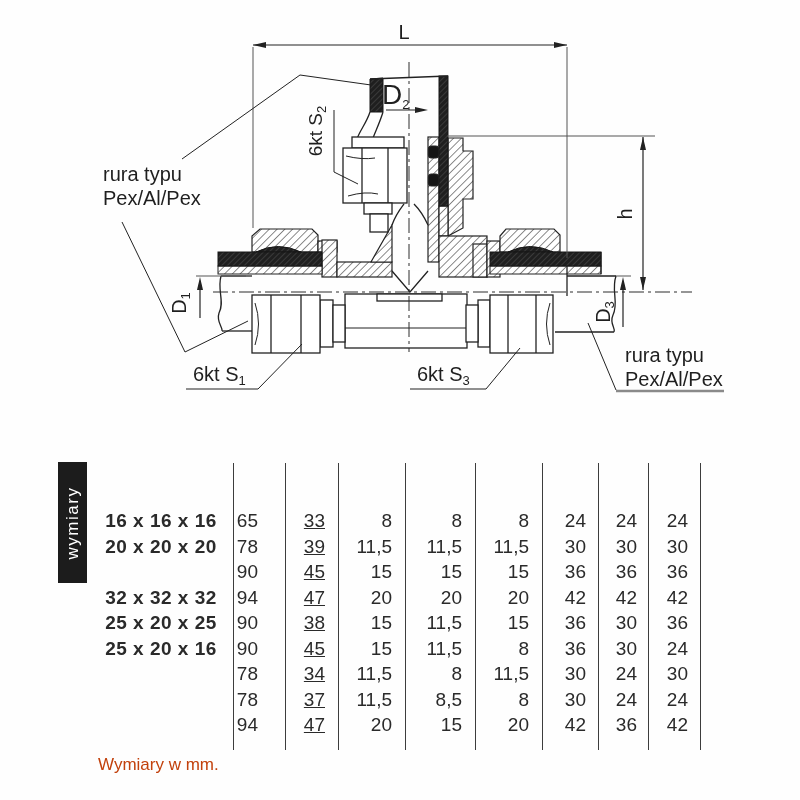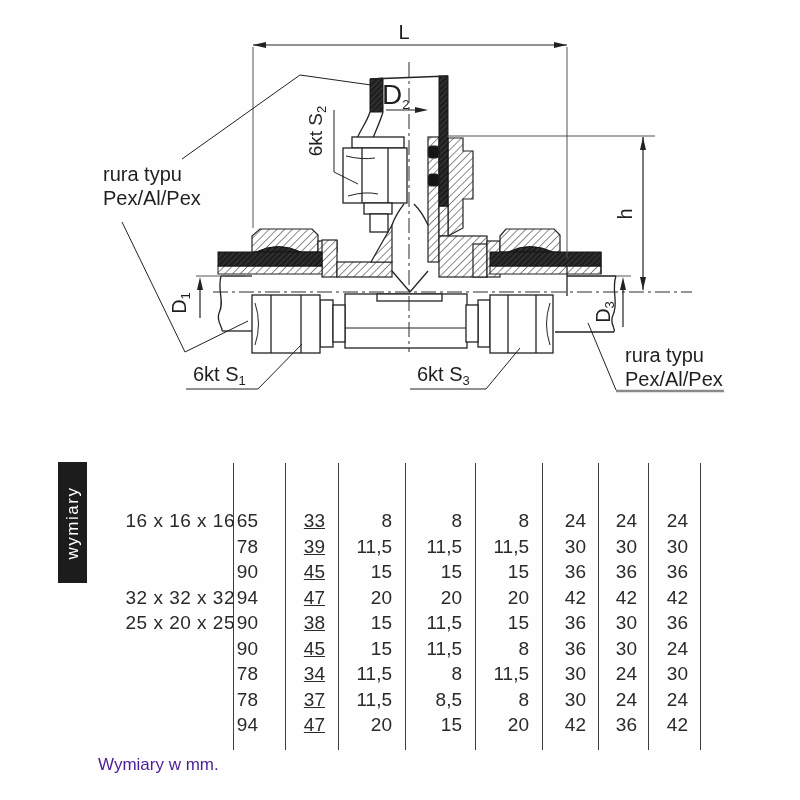--- a/index.html
+++ b/index.html
@@ -13,26 +13,26 @@
   #table-area{position:absolute;left:0;top:0;width:800px;height:800px;}
   .vline{position:absolute;top:463px;height:287px;width:1.4px;background:#3d3d3d;}
   #side-label{position:absolute;left:58px;top:462px;width:29px;height:121px;background:#1c1c1c;}
   #side-label span{position:absolute;left:50%;top:50%;
       transform:translate(-50%,-50%) rotate(-90deg);
       color:#fff;font-size:17px;letter-spacing:1.5px;white-space:nowrap;}
   #table-rows{position:absolute;left:0;top:508px;width:800px;}
   .trow{position:relative;height:25.5px;}
   .cell{position:absolute;top:0;height:25.5px;line-height:25.5px;font-size:19px;
         color:#2a2a2a;white-space:nowrap;}
-  .c-size{left:96px;width:132px;padding-left:7px;text-align:right;letter-spacing:0.5px;}
+  .c-size{left:88px;width:132px;padding-left:7px;text-align:center;letter-spacing:0.5px;font-weight:bold;}
   .c-n{text-align:right;}
   .cA{left:218px;width:40px;} .cB{left:285px;width:40px;text-decoration:underline;} .cC{left:338px;width:54px;}
   .cD{left:405px;width:57px;} .cE{left:475px;width:54px;} .cF{left:542px;width:44px;}
   .cG{left:598px;width:39px;} .cH{left:648px;width:40px;}
-  #footnote{position:absolute;left:98px;top:755px;font-size:17px;color:#4c1d95;}
+  #footnote{position:absolute;left:98px;top:755px;font-size:17px;color:#c2410c;}
 </style>
 </head>
 <body>
 
 <div id="stage">
 
 
 <svg width="800" height="455" viewBox="0 0 800 455">
   <defs>
     <pattern id="hatch" patternUnits="userSpaceOnUse" width="5.5" height="5.5" patternTransform="rotate(45)">
@@ -233,20 +233,21 @@
           <div class="cell c-n cA">65</div>
           <div class="cell c-n cB">33</div>
           <div class="cell c-n cC">8</div>
           <div class="cell c-n cD">8</div>
           <div class="cell c-n cE">8</div>
           <div class="cell c-n cF">24</div>
           <div class="cell c-n cG">24</div>
           <div class="cell c-n cH">24</div>
         </div>
         <div class="trow">
+          <div class="cell c-size">20 x 20 x 20</div>
           <div class="cell c-n cA">78</div>
           <div class="cell c-n cB">39</div>
           <div class="cell c-n cC">11,5</div>
           <div class="cell c-n cD">11,5</div>
           <div class="cell c-n cE">11,5</div>
           <div class="cell c-n cF">30</div>
           <div class="cell c-n cG">30</div>
           <div class="cell c-n cH">30</div>
         </div>
         <div class="trow">
@@ -275,20 +276,21 @@
           <div class="cell c-n cA">90</div>
           <div class="cell c-n cB">38</div>
           <div class="cell c-n cC">15</div>
           <div class="cell c-n cD">11,5</div>
           <div class="cell c-n cE">15</div>
           <div class="cell c-n cF">36</div>
           <div class="cell c-n cG">30</div>
           <div class="cell c-n cH">36</div>
         </div>
         <div class="trow">
+          <div class="cell c-size">25 x 20 x 16</div>
           <div class="cell c-n cA">90</div>
           <div class="cell c-n cB">45</div>
           <div class="cell c-n cC">15</div>
           <div class="cell c-n cD">11,5</div>
           <div class="cell c-n cE">8</div>
           <div class="cell c-n cF">36</div>
           <div class="cell c-n cG">30</div>
           <div class="cell c-n cH">24</div>
         </div>
         <div class="trow">

